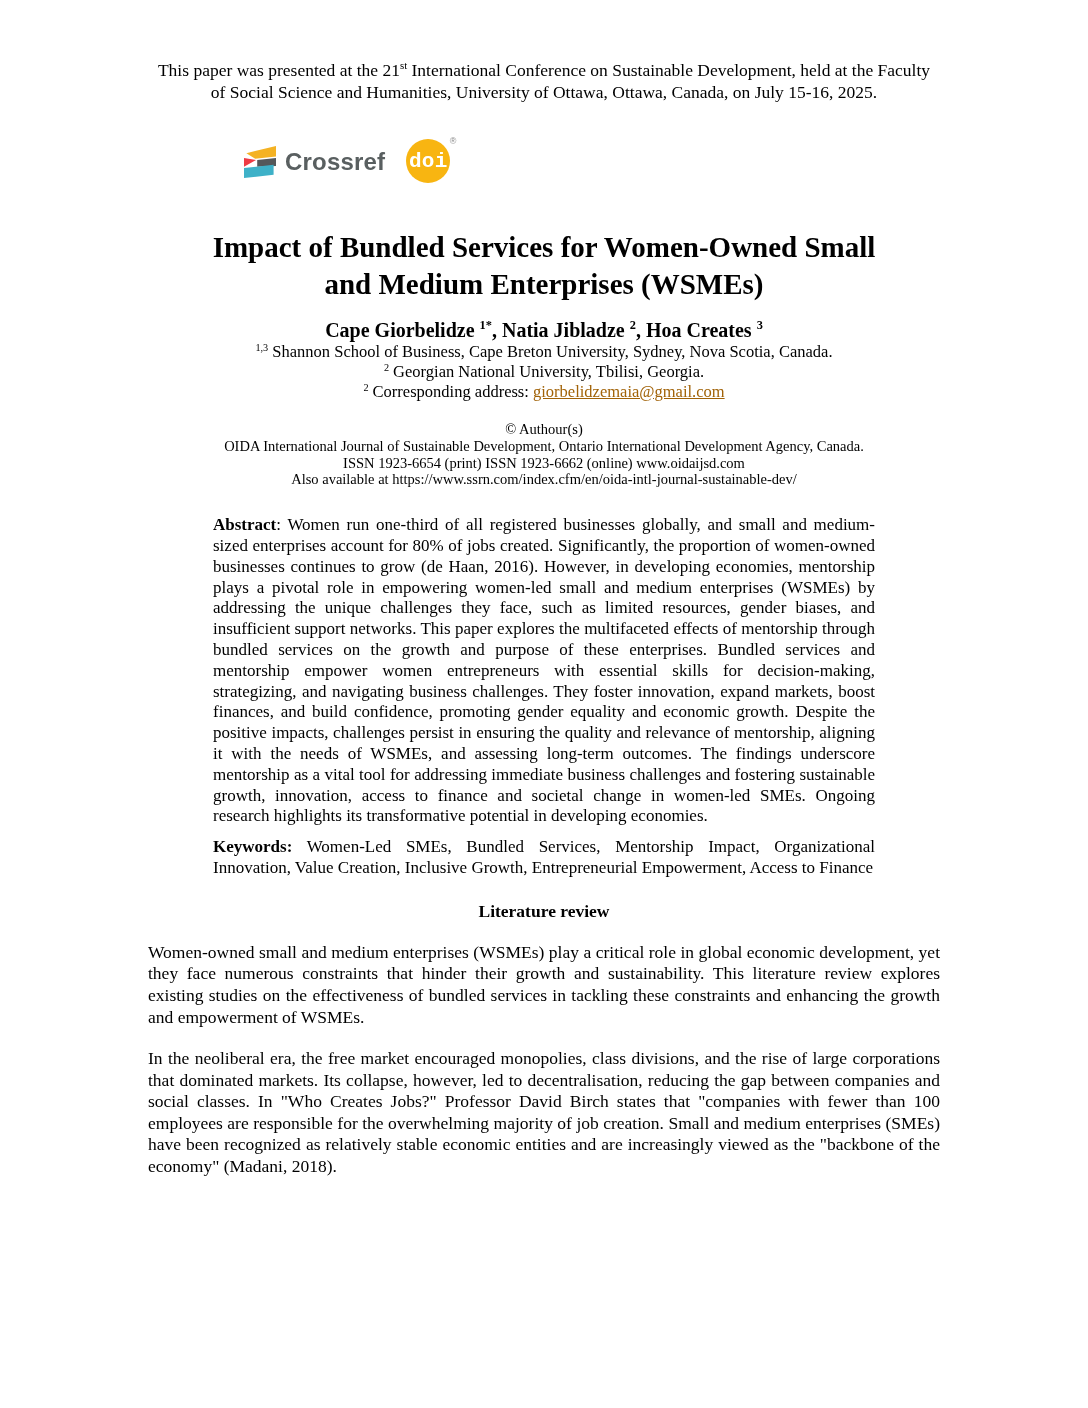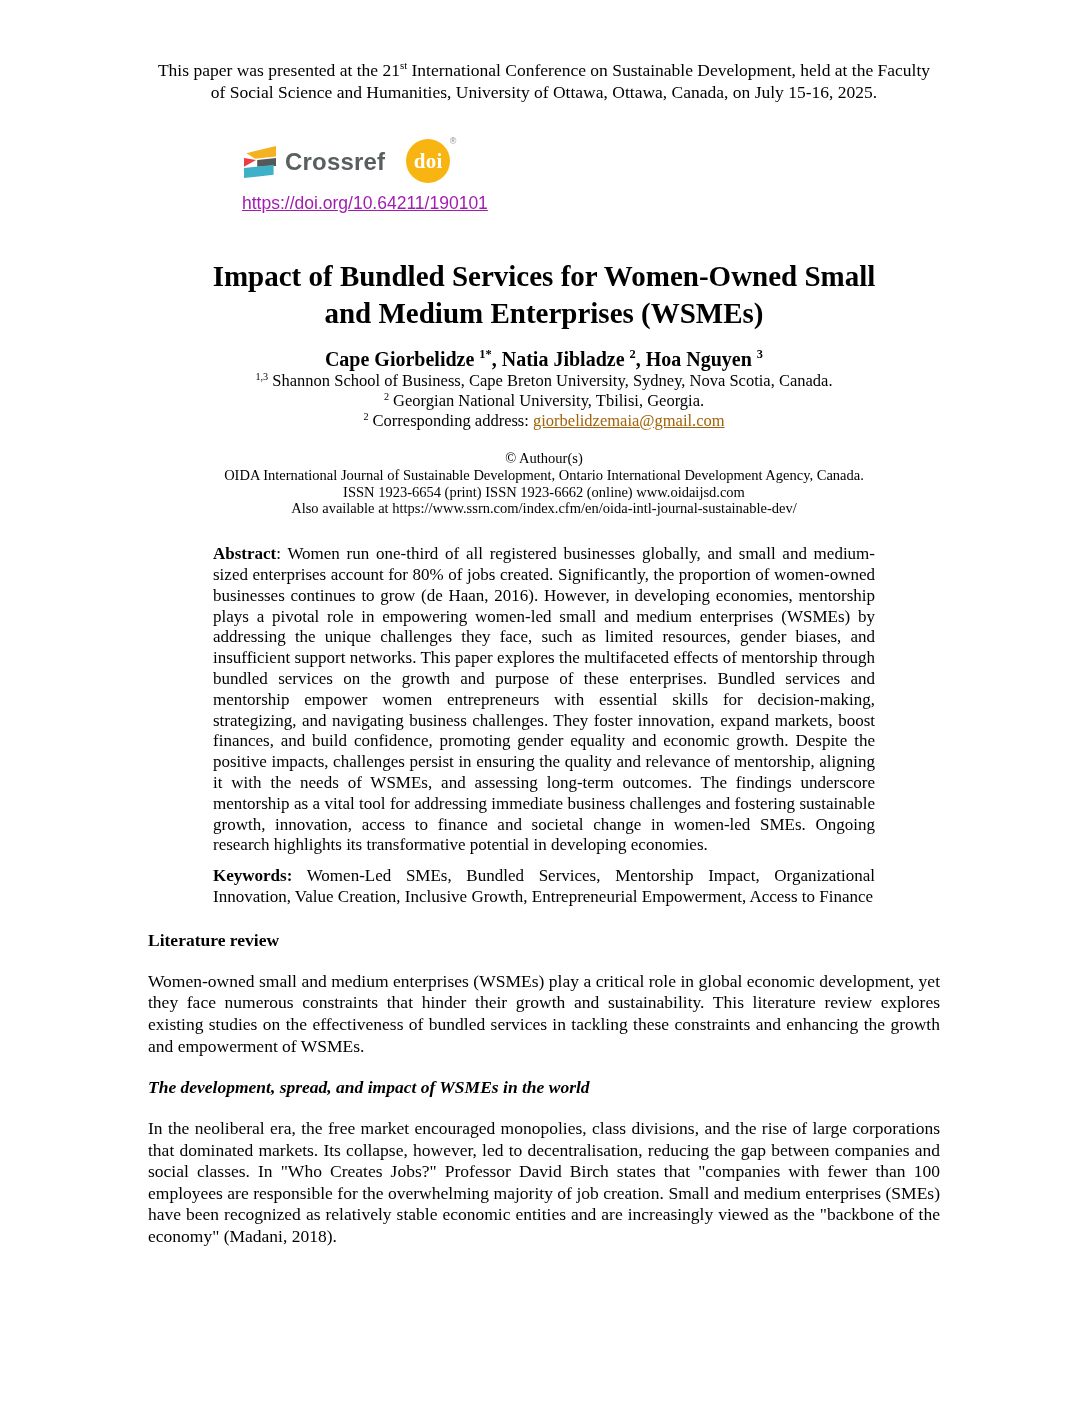--- a/index.html
+++ b/index.html
@@ -39,21 +39,21 @@
   }
   .doi-badge-wrap { position:relative; width:46px; height:46px; }
   .doi-badge {
     width:44px; height:44px;
     background:#f8b511;
     border-radius:50%;
     display:flex; align-items:center; justify-content:center;
   }
   .doi-badge span {
     color:#ffffff;
-    font-family:Liberation Serif, serif;
+    font-family:Liberation Mono, monospace;
     font-weight:bold;
     font-size:21px;
     letter-spacing:0.3px;
   }
   .doi-reg {
     position:absolute; top:-3px; right:-4px;
     font-family:"Liberation Sans", sans-serif;
     font-size:9px; color:#8a8a8a;
   }
   .doi-link-row { margin:8px 0 0 152px; }
@@ -101,20 +101,21 @@
     text-align:justify;
     font-size:17px;
     line-height:20.8px;
   }
   b.inline-label { font-weight:bold; }
   .body-col { width:792px; margin:0 auto; }
   .section-heading {
     margin-top:22px;
     font-size:17.5px;
     font-weight:bold;
+    text-align:center;
   }
   .body-para {
     margin-top:20px;
     text-align:justify;
     font-size:17.5px;
     line-height:21.6px;
   }
   .sub-heading {
     margin-top:20px;
     font-size:17.5px;
@@ -138,46 +139,42 @@
     </svg>
     <span class="crossref-label">Crossref</span>
     <span class="doi-badge-wrap">
       <span class="doi-badge">
           <span>doi</span>
         </span>
       <span class="doi-reg">®</span>
     </span>
   </div>
 
-  <div class="doi-link-row">
-    <a class="doi-link" href="#">https://doi.org/10.64211/190101</a>
-  </div>
 
   <div class="paper-title">
     <div>Impact of Bundled Services for Women-Owned Small</div>
     <div>and Medium Enterprises (WSMEs)</div>
   </div>
 
-  <div class="authors-line"><span>Cape Giorbelidze </span><sup>1*</sup><span>, </span><span>Natia Jibladze </span><sup>2</sup><span>, </span><span>Hoa Nguyen </span><sup>3</sup></div>
+  <div class="authors-line"><span>Cape Giorbelidze </span><sup>1*</sup><span>, </span><span>Natia Jibladze </span><sup>2</sup><span>, </span><span>Hoa Creates </span><sup>3</sup></div>
 
   <div class="affil-line"><sup>1,3</sup><span> Shannon School of Business, Cape Breton University, Sydney, Nova Scotia, Canada.</span></div>
   <div class="affil-line"><sup>2</sup><span> Georgian National University, Tbilisi, Georgia.</span></div>
   <div class="affil-line"><sup>2</sup><span> Corresponding address: </span><a class="email-link" href="#">giorbelidzemaia@gmail.com</a></div>
 
   <div class="imprint">
     <div>© Authour(s)</div>
     <div>OIDA International Journal of Sustainable Development, Ontario International Development Agency, Canada.</div>
     <div>ISSN 1923-6654 (print) ISSN 1923-6662 (online) www.oidaijsd.com</div>
     <div>Also available at https://www.ssrn.com/index.cfm/en/oida-intl-journal-sustainable-dev/</div>
   </div>
 
   <div class="abstract-block"><b class="inline-label">Abstract</b><span>: Women run one-third of all registered businesses globally, and small and medium-sized enterprises account for 80% of jobs created. Significantly, the proportion of women-owned businesses continues to grow (de Haan, 2016). However, in developing economies, mentorship plays a pivotal role in empowering women-led small and medium enterprises (WSMEs) by addressing the unique challenges they face, such as limited resources, gender biases, and insufficient support networks. This paper explores the multifaceted effects of mentorship through bundled services on the growth and purpose of these enterprises. Bundled services and mentorship empower women entrepreneurs with essential skills for decision-making, strategizing, and navigating business challenges. They foster innovation, expand markets, boost finances, and build confidence, promoting gender equality and economic growth. Despite the positive impacts, challenges persist in ensuring the quality and relevance of mentorship, aligning it with the needs of WSMEs, and assessing long-term outcomes. The findings underscore mentorship as a vital tool for addressing immediate business challenges and fostering sustainable growth, innovation, access to finance and societal change in women-led SMEs. Ongoing research highlights its transformative potential in developing economies.</span></div>
 
   <div class="keywords-block"><b class="inline-label">Keywords:</b><span> Women-Led SMEs, Bundled Services, Mentorship Impact, Organizational Innovation, Value Creation, Inclusive Growth, Entrepreneurial Empowerment, Access to Finance</span></div>
 
   <div class="body-col">
     <div class="section-heading">Literature review</div>
     <div class="body-para">Women-owned small and medium enterprises (WSMEs) play a critical role in global economic development, yet they face numerous constraints that hinder their growth and sustainability. This literature review explores existing studies on the effectiveness of bundled services in tackling these constraints and enhancing the growth and empowerment of WSMEs.</div>
-    <div class="sub-heading">The development, spread, and impact of WSMEs in the world</div>
     <div class="body-para">In the neoliberal era, the free market encouraged monopolies, class divisions, and the rise of large corporations that dominated markets. Its collapse, however, led to decentralisation, reducing the gap between companies and social classes. In "Who Creates Jobs?" Professor David Birch states that "companies with fewer than 100 employees are responsible for the overwhelming majority of job creation. Small and medium enterprises (SMEs) have been recognized as relatively stable economic entities and are increasingly viewed as the "backbone of the economy" (Madani, 2018).</div>
   </div>
 
 </div>
 
 </body></html>

